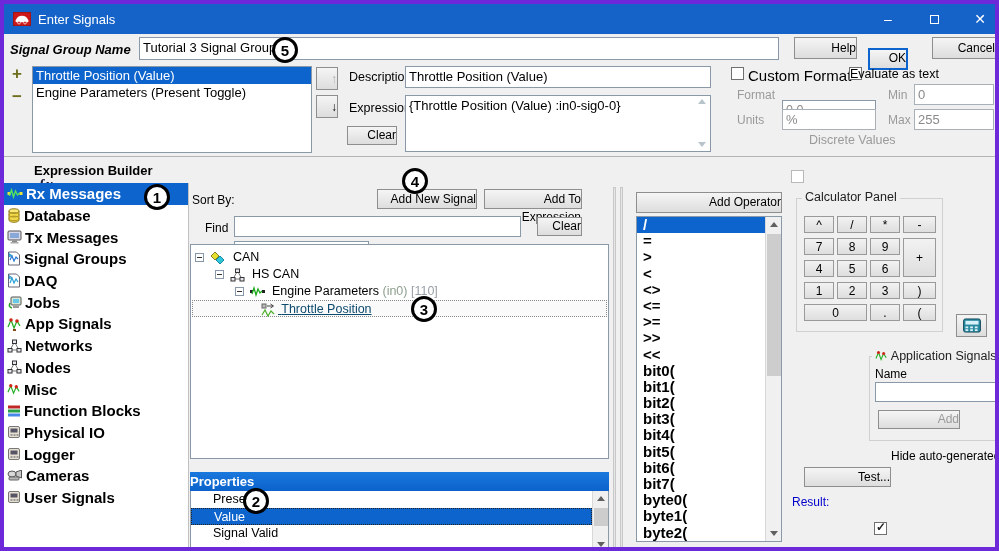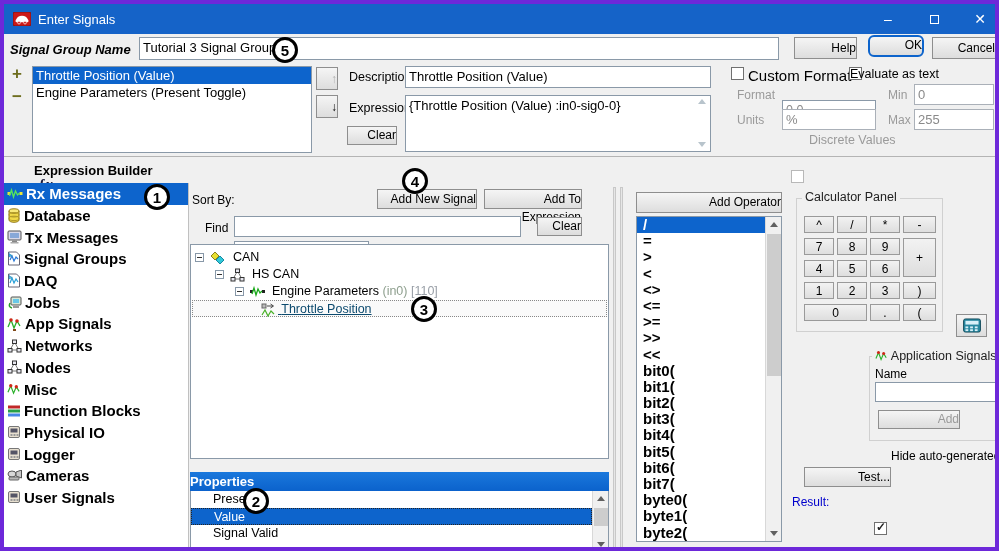--- a/index.html
+++ b/index.html
@@ -98,21 +98,21 @@
     <span class="t">Enter Signals</span>
     <div class="winbtn" style="left:861px;"><span>–</span></div>
     <div class="winbtn" style="left:907px;"><span class="maxbox"></span></div>
     <div class="winbtn" style="left:953px;"><span>✕</span></div>
   </div>
 
   
   <div class="abs bold" style="left:6px;top:38px;font-size:13px;font-style:italic;">Signal Group Name</div>
   <div class="abs inp" style="left:135px;top:33px;width:640px;height:23px;">Tutorial 3 Signal Group</div>
   <div class="abs btn" style="left:790px;top:33px;width:63px;height:22px;line-height:20px;">Help</div>
-  <div class="abs btn default" style="left:864px;top:31px;width:56px;height:22px;line-height:17px;border-radius:6px;">OK</div>
+  <div class="abs btn default" style="left:864px;top:44px;width:40px;height:22px;line-height:17px;">OK</div>
   <div class="abs btn" style="left:928px;top:33px;width:64px;height:22px;line-height:20px;">Cancel</div>
 
   
   <div class="abs" style="left:8px;top:60px;width:16px;height:18px;color:#6e6e1e;font-weight:bold;font-size:17px;">+</div>
   <div class="abs" style="left:8px;top:83px;width:16px;height:18px;color:#6e6e1e;font-weight:bold;font-size:17px;">−</div>
 
   <div class="abs listbox" style="left:28px;top:62px;width:280px;height:87px;">
     <div class="row sel">Throttle Position (Value)</div>
     <div class="row">Engine Parameters (Present Toggle)</div>
   </div>

